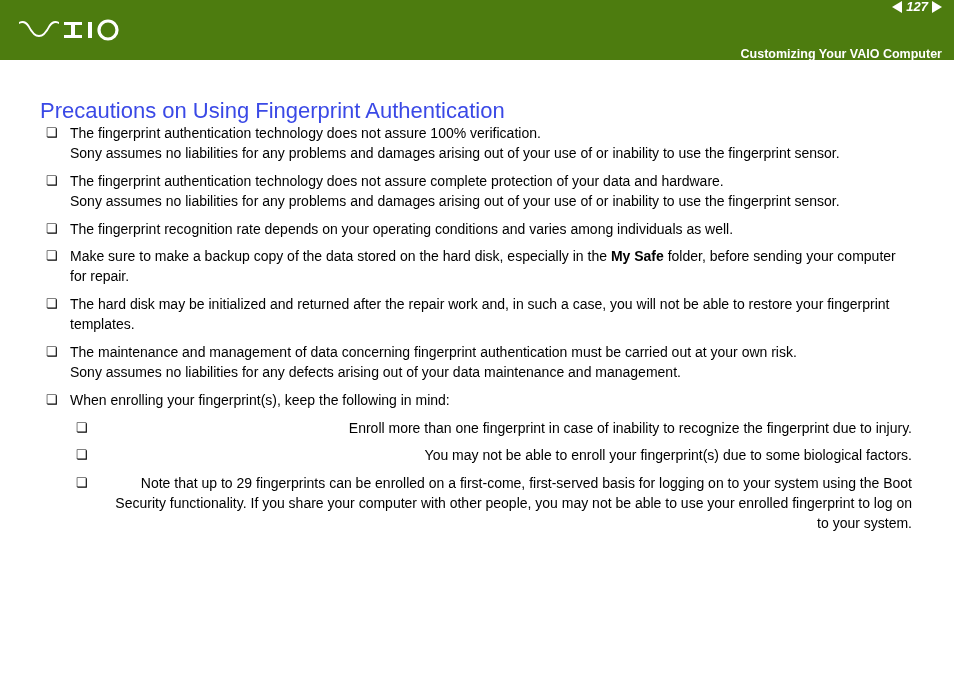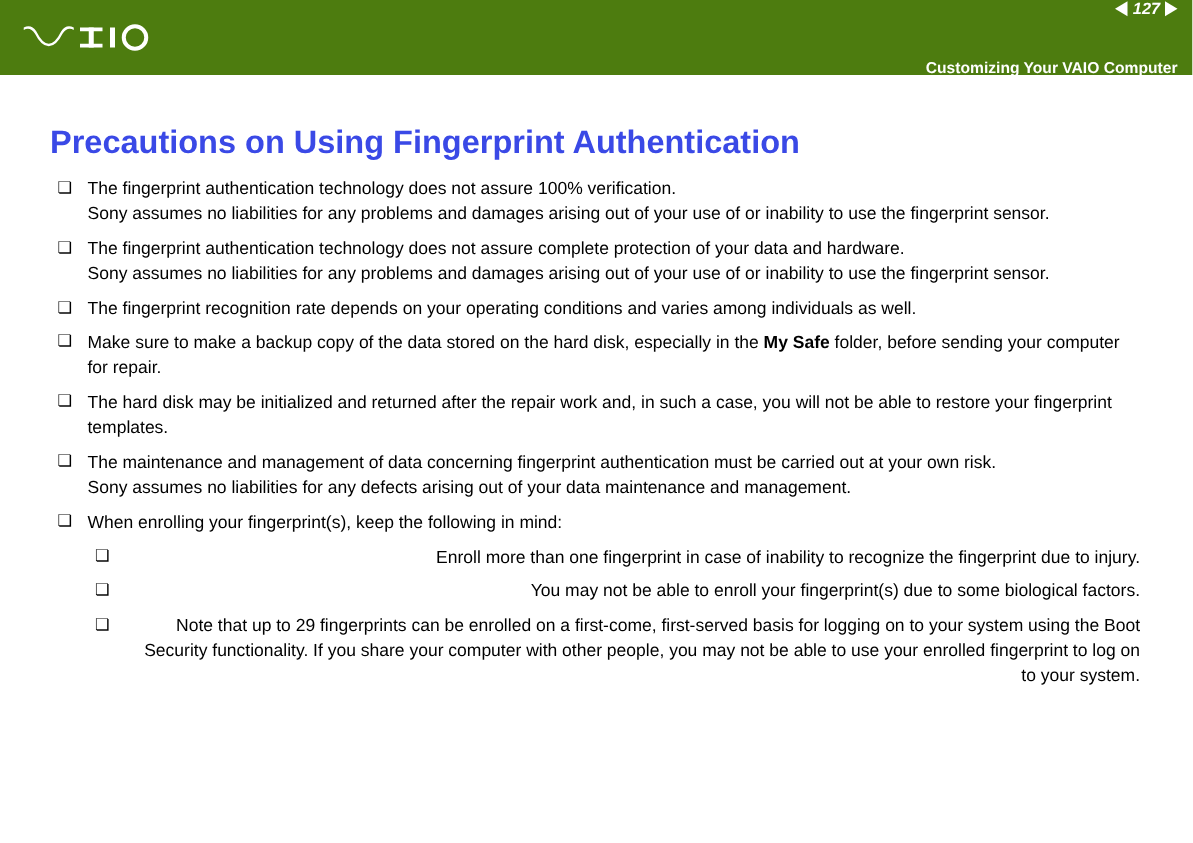--- a/index.html
+++ b/index.html
@@ -56,23 +56,22 @@
     font-weight: bold;
     font-size: 12.5px;
     color: #ffffff;
     margin-top: 32px;
   }
   .content {
     padding: 38px 42px 0 40px;
   }
   h1.heading {
     color: #3a49e6;
-    font-weight: 700;
-    font-size: 26px;
-    margin-bottom: 12px;
+    font-weight: 400;
+    font-size: 22px;
   }
   ul.bullets {
     list-style: none;
     padding-left: 0;
   }
   ul.bullets > li {
     position: relative;
     padding-left: 30px;
     font-size: 14px;
     line-height: 1.42;

